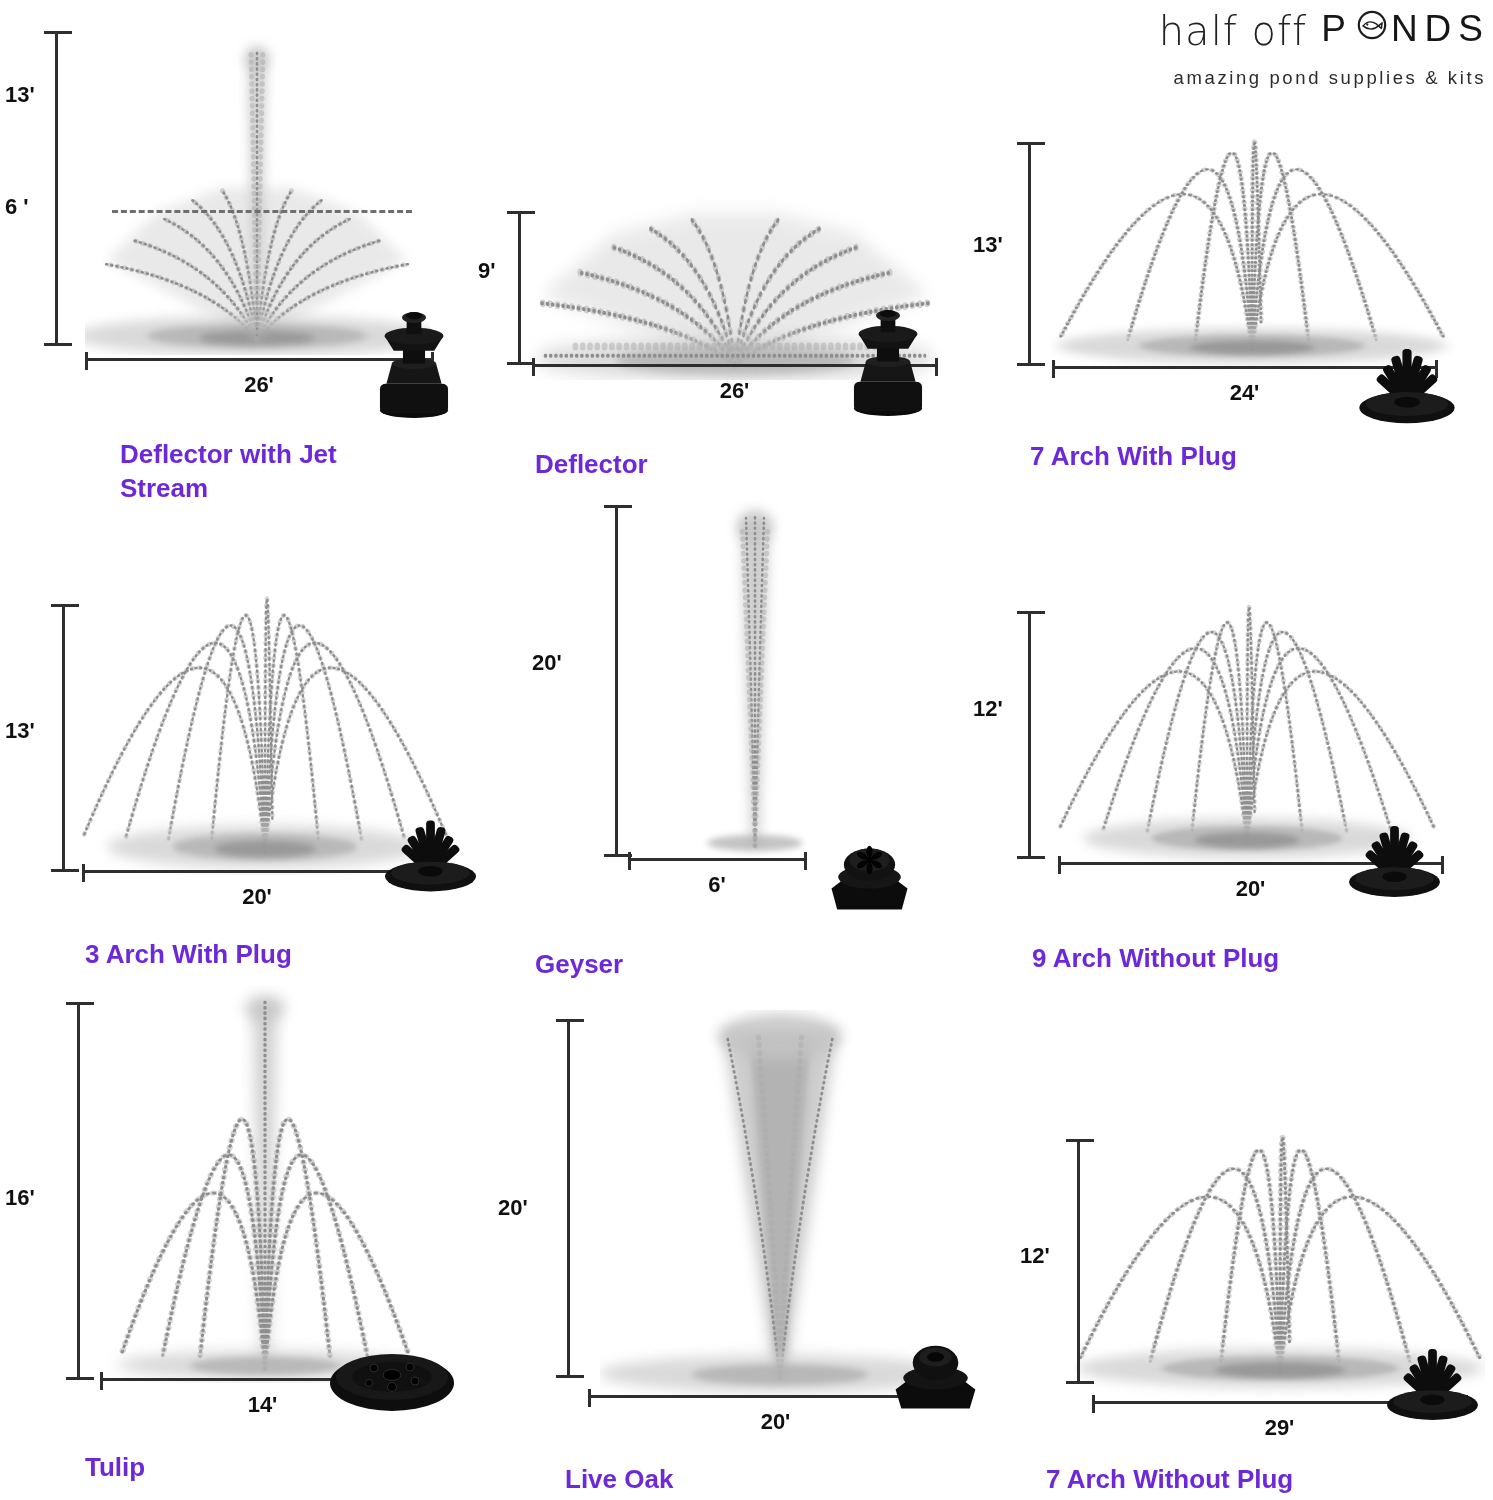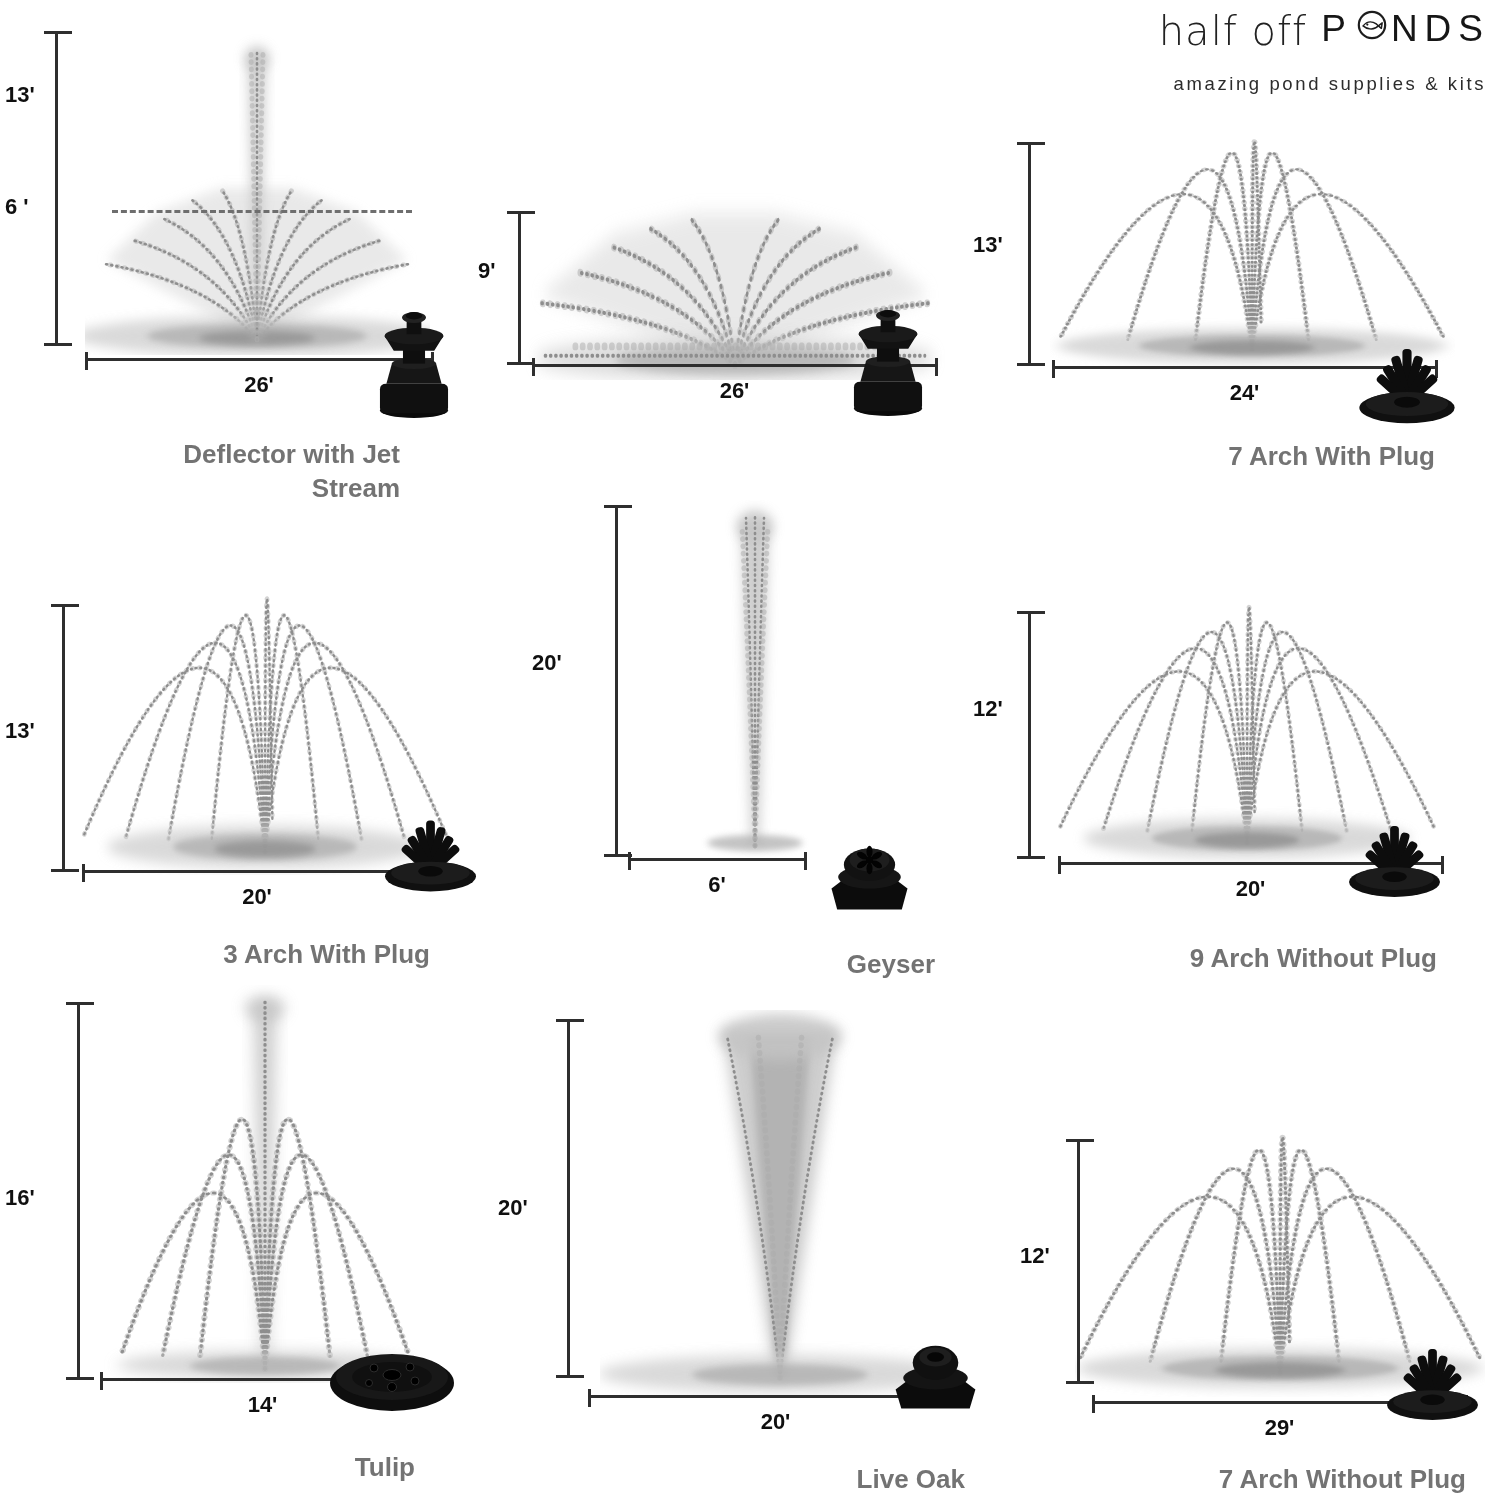--- a/index.html
+++ b/index.html
@@ -10,39 +10,39 @@
 
   
   .vdim { position:absolute; width:0; border-left:3px solid #2e2e2e; }
   .vdim::before,.vdim::after { content:""; position:absolute; left:-14px; width:28px; height:3px; background:#2e2e2e; }
   .vdim::before { top:-1px; } .vdim::after { bottom:-1px; }
   .hdim { position:absolute; height:0; border-top:3px solid #2e2e2e; }
   .hdim::before,.hdim::after { content:""; position:absolute; top:-9px; width:3px; height:18px; background:#2e2e2e; }
   .hdim::before { left:0; } .hdim::after { right:-1px; }
   .dimlabel { position:absolute; font-size:22px; font-weight:700; color:#101010; }
   .wlabel { text-align:center; }
-  .pname { position:absolute; font-size:26px; font-weight:700; color:#737373; text-align:right; line-height:1.3; }
+  .pname { position:absolute; font-size:26px; font-weight:700; color:#6d28d9; text-align:left; line-height:1.3; }
   .dash6 { position:absolute; border-top:3px dashed #6e6e6e; }
 
   
   .s1 { stroke:#8e8e8e; stroke-width:2.6; fill:none; stroke-linecap:round; stroke-dasharray:1 4.2; }
   .s2 { stroke:#ababab; stroke-width:5; fill:none; stroke-linecap:round; stroke-dasharray:0.8 6.5; opacity:.5; }
   .mist1 { fill:#cdcdcd; opacity:.75; }
   .mist2 { fill:#ababab; opacity:.7; }
   .mist3 { fill:#8f8f8f; opacity:.75; }
   .col1 { fill:#c4c4c4; opacity:.85; }
   .col2 { fill:#adadad; opacity:.8; }
   .col3 { fill:#d8d8d8; opacity:.55; }
 
   
   .logo { position:absolute; text-align:right; }
   .logo-line1 { display:flex; justify-content:flex-end; align-items:flex-start; gap:2px; }
   .logo-light { font-size:40px; font-weight:300; letter-spacing:1px; color:#222; margin-right:12px; font-family:"DejaVu Sans",sans-serif; }
   .logo-bold { font-size:37px; font-weight:400; letter-spacing:7px; color:#161616; }
-  .logo-tagline { font-size:18.5px; letter-spacing:2.6px; color:#2c2c2c; margin-top:19px; padding-right:4px; }
+  .logo-tagline { font-size:18.5px; letter-spacing:2.6px; color:#2c2c2c; margin-top:13px; padding-right:4px; }
 </style>
 </head>
 <body>
 
 <div class="canvas">
 
 <svg width="0" height="0" style="position:absolute" aria-hidden="true">
 <defs>
 <filter id="b3" x="-50%" y="-50%" width="200%" height="200%">
           <feGaussianBlur stdDeviation="3"></feGaussianBlur>
@@ -291,20 +291,21 @@
   <svg class="spray" style="left:55px;top:190px" width="420" height="190" viewBox="0 0 420 190">
     <use href="#defwide" transform="translate(210,175) scale(1,1.55)"></use>
   </svg>
   <div class="vdim" style="left:48px;top:212px;height:152px"></div>
   <span class="dimlabel" style="left:8px;top:258px">9'</span>
   <div class="hdim" style="left:62px;top:364px;width:405px"></div>
   <span class="dimlabel wlabel" style="left:62px;top:378px;width:405px">26'</span>
   <svg class="nozzle" style="left:372px;top:294px" width="92" height="126" viewBox="0 0 100 130">
         <use href="#nz-def"></use>
       </svg>
+  <div class="pname" style="left:65px;top:448px;width:400px">Deflector</div>
 </section>
 
 <section class="cell" style="left:970px;top:0;width:523px;height:500px">
   <svg class="spray" style="left:80px;top:135px" width="405" height="235" viewBox="0 0 405 235">
     <use href="#arch7" transform="translate(202,215) scale(1.13,0.84)"></use>
   </svg>
   <div class="vdim" style="left:58px;top:143px;height:222px"></div>
   <span class="dimlabel" style="left:3px;top:232px">13'</span>
   <div class="hdim" style="left:82px;top:366px;width:385px"></div>
   <span class="dimlabel wlabel" style="left:82px;top:380px;width:385px">24'</span>

